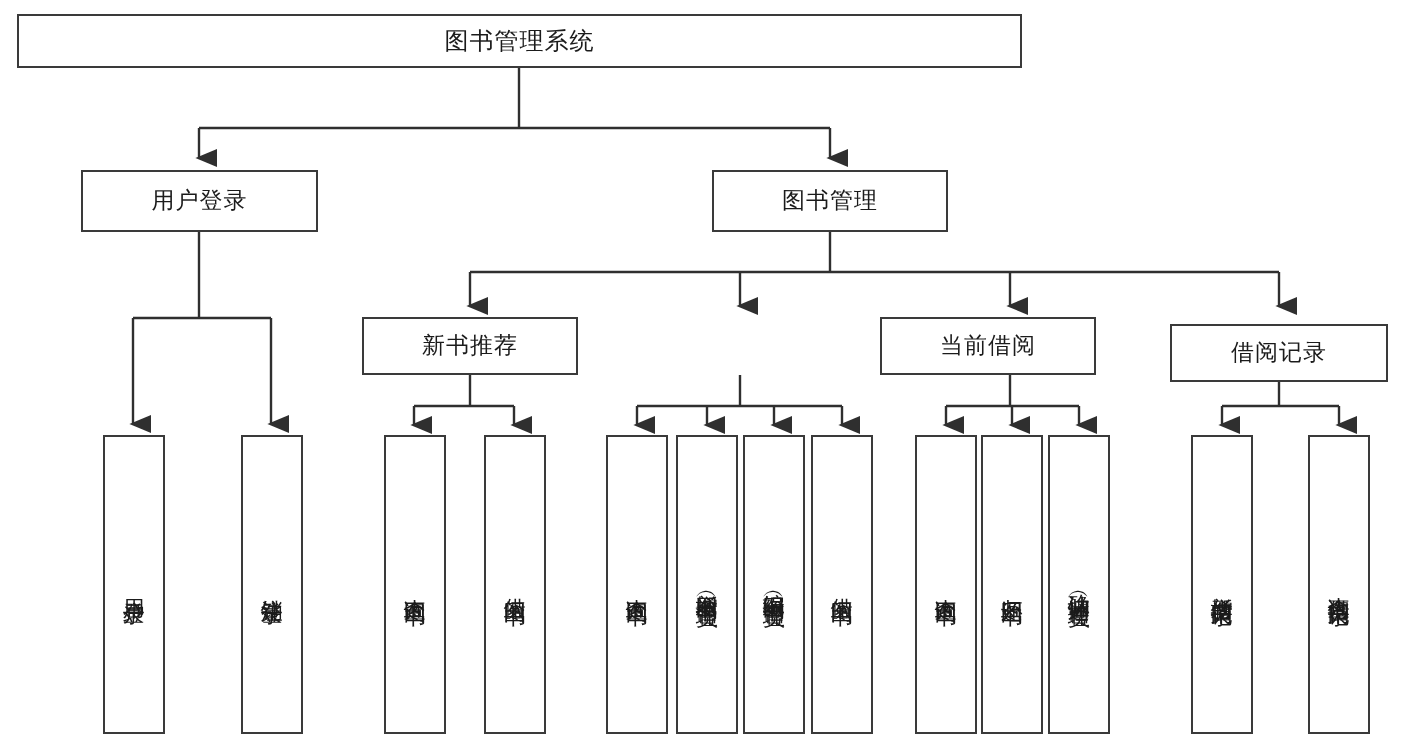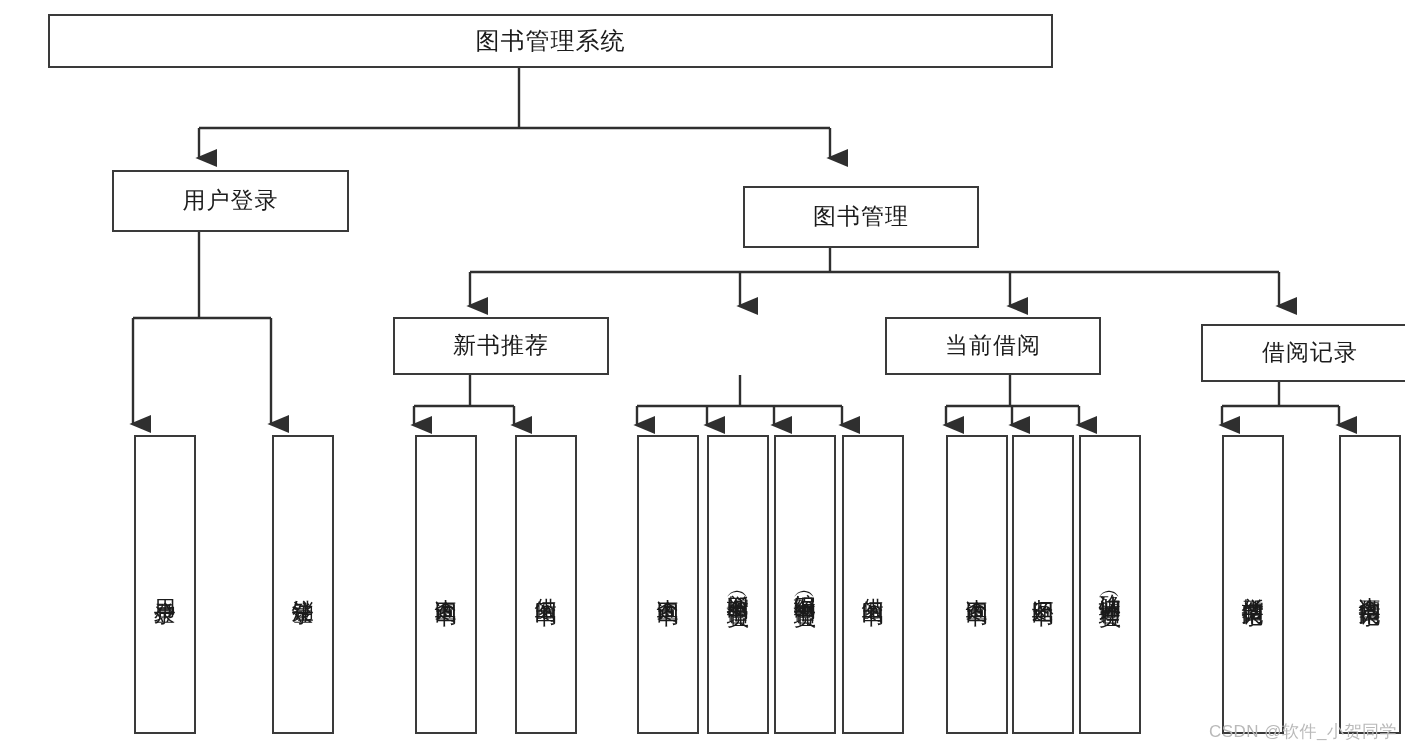--- a/index.html
+++ b/index.html
@@ -29,21 +29,20 @@
   .node {
     position: absolute;
     box-sizing: border-box;
     background: #ffffff;
     border: 2px solid #3a3a3a;
     display: flex;
     align-items: center;
     justify-content: center;
     text-align: left;
     color: #1b1b1b;
-    margin-left: 31px;
   }
   .node.horiz {
     font-size: 23px;
     line-height: 1.2;
     letter-spacing: 1px;
   }
   .node.vert {
     font-size: 22px;
     line-height: 1.25;
     letter-spacing: 2px;
@@ -129,28 +128,28 @@
     </g>
   </svg>
 
   <div class="node horiz root" style="left:17px; top:14px; width:1005px; height:54px;">
     <span class="label">图书管理系统</span>
   </div>
 
   <div class="node horiz" style="left:81px; top:170px; width:237px; height:62px;">
     <span class="label">用户登录</span>
   </div>
-  <div class="node horiz" style="left:712px; top:186px; width:236px; height:62px;">
+  <div class="node horiz" style="left:712px; top:170px; width:236px; height:62px;">
     <span class="label">图书管理</span>
   </div>
 
   <div class="node horiz" style="left:362px; top:317px; width:216px; height:58px;">
     <span class="label">新书推荐</span>
   </div>
-  <div class="node horiz" style="left:854px; top:317px; width:216px; height:58px;">
+  <div class="node horiz" style="left:880px; top:317px; width:216px; height:58px;">
     <span class="label">当前借阅</span>
   </div>
   <div class="node horiz" style="left:1170px; top:324px; width:218px; height:58px;">
     <span class="label">借阅记录</span>
   </div>
 
   <div class="node vert" style="left:103px; top:435px; width:62px; height:299px;">
     <span class="label">用户登录</span>
   </div>
   <div class="node vert" style="left:241px; top:435px; width:62px; height:299px;">
@@ -187,14 +186,13 @@
     <span class="label">确认归还（管理员）</span>
   </div>
 
   <div class="node vert" style="left:1191px; top:435px; width:62px; height:299px;">
     <span class="label">新增借阅记录</span>
   </div>
   <div class="node vert" style="left:1308px; top:435px; width:62px; height:299px;">
     <span class="label">查询借阅记录</span>
   </div>
 
-  <div class="watermark">CSDN @软件_小贺同学</div>
 </div>
 
 </body></html>

